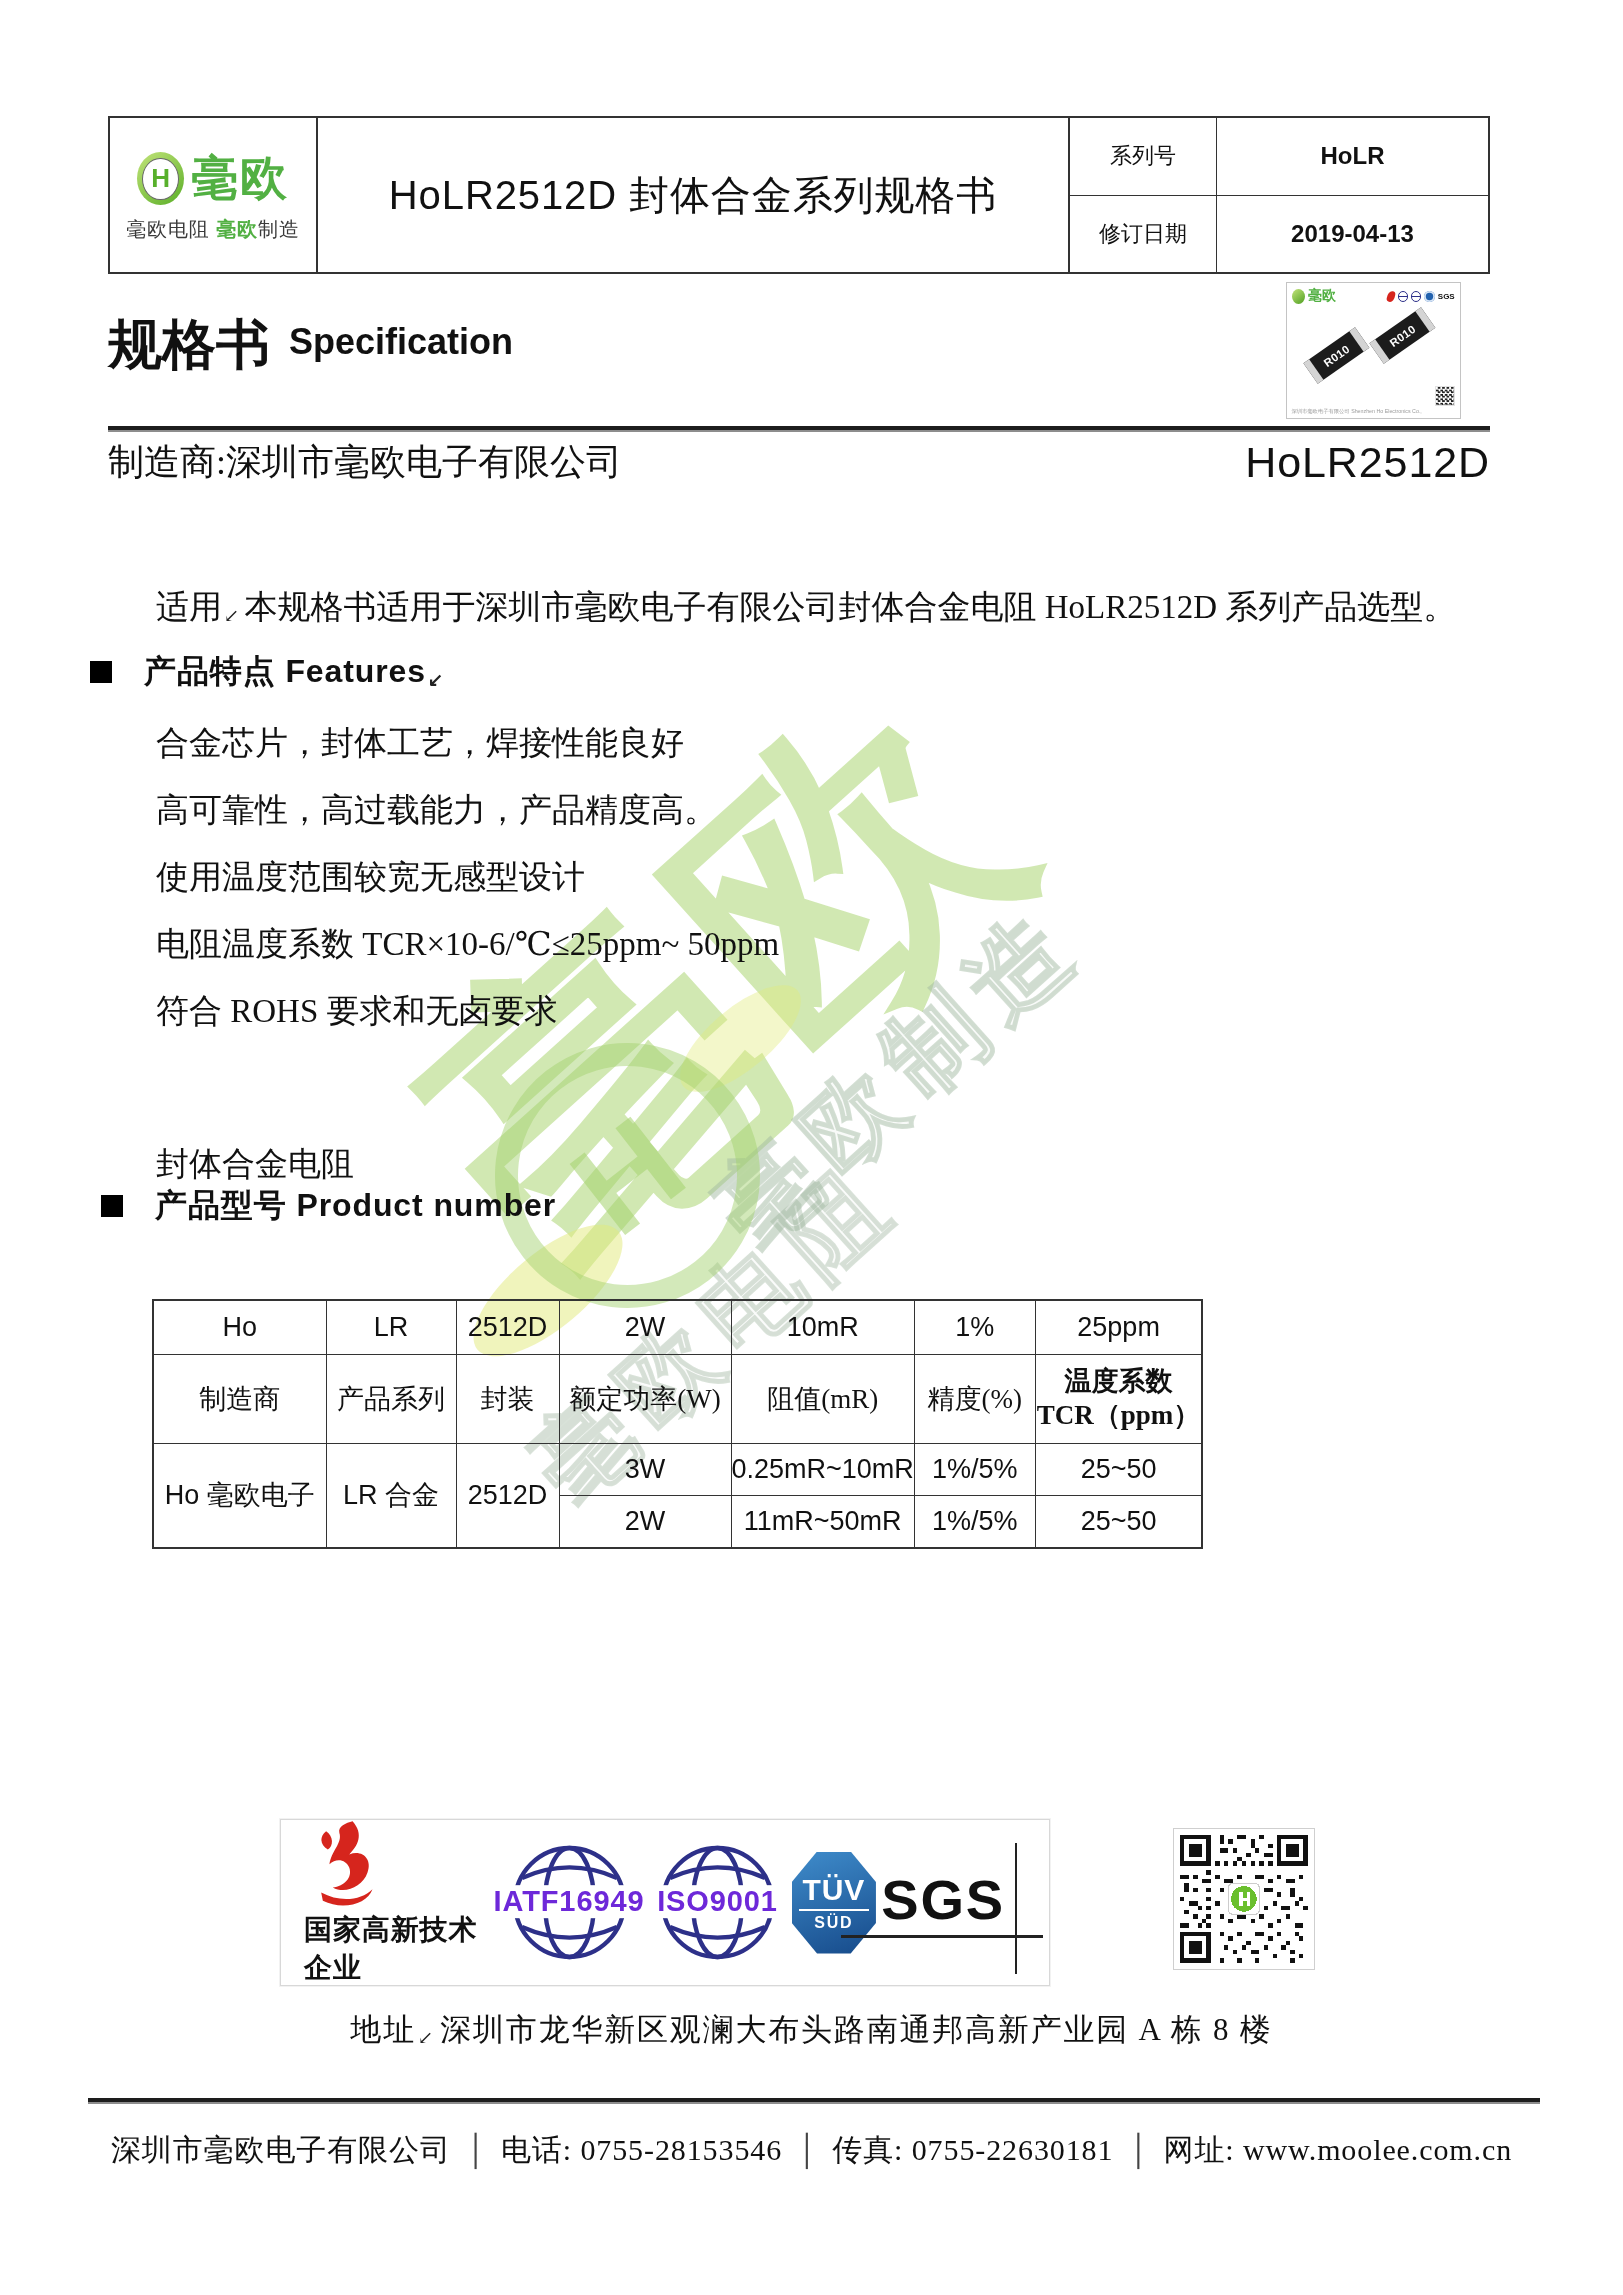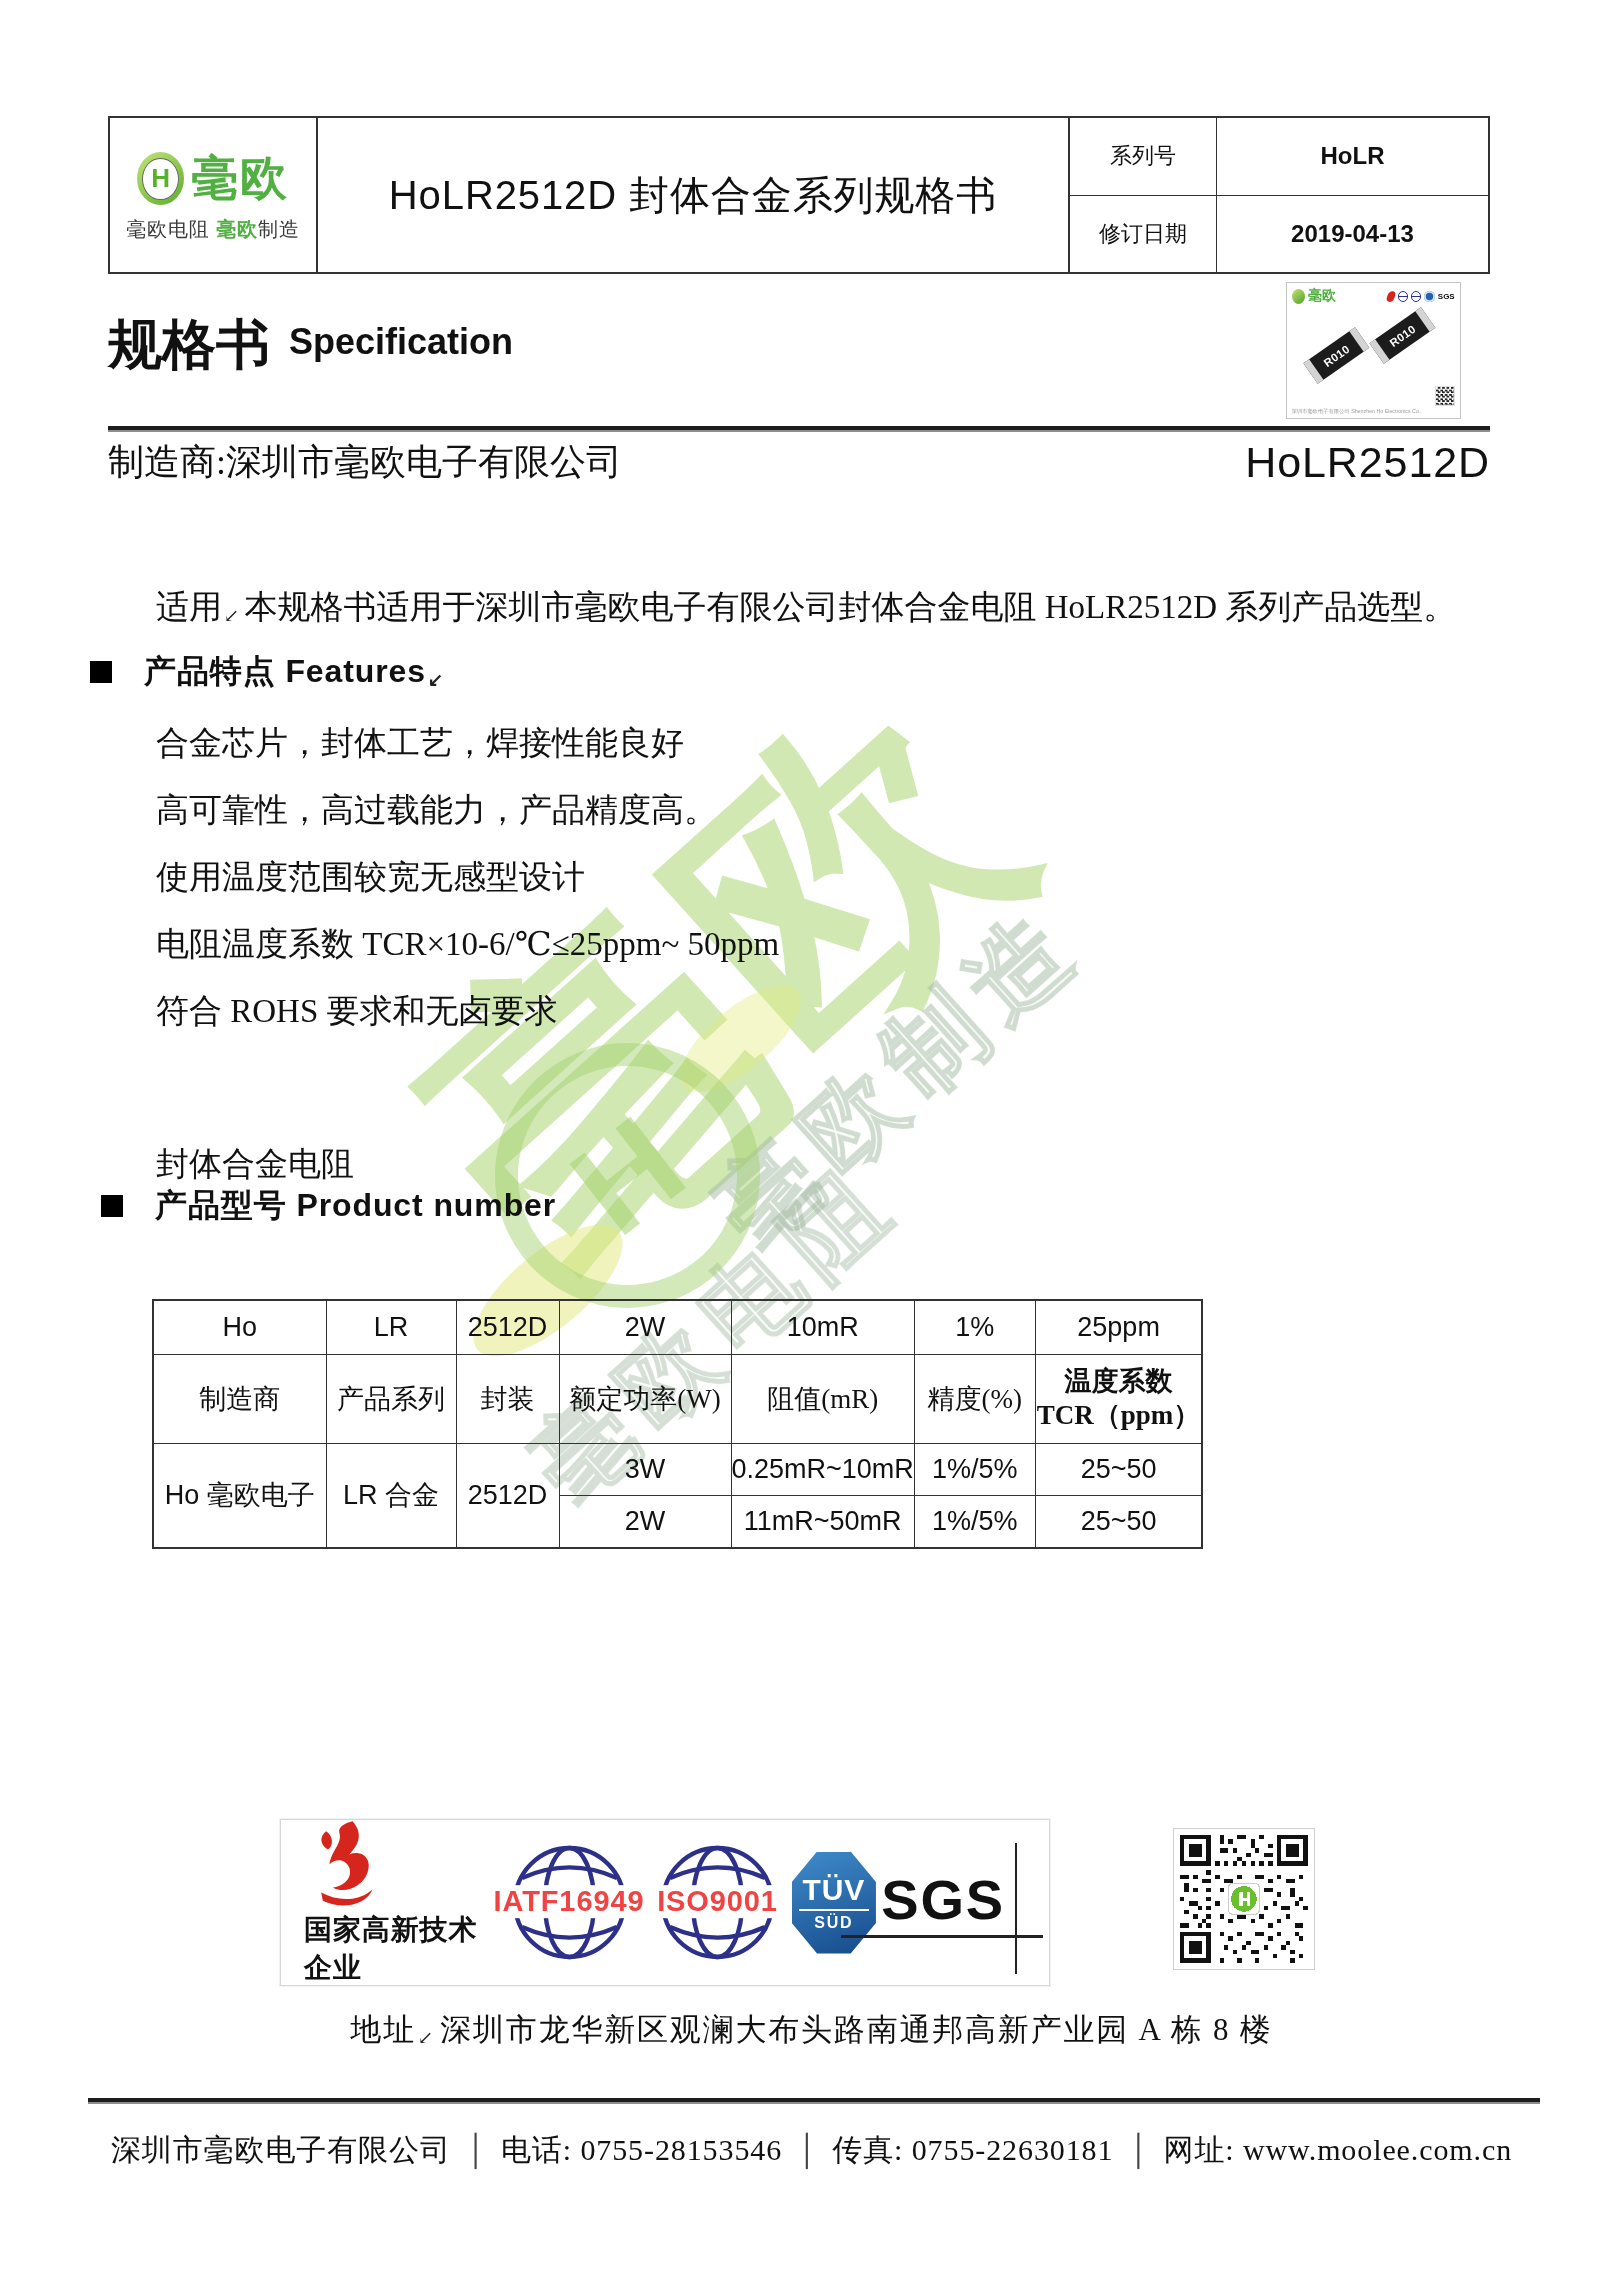--- a/index.html
+++ b/index.html
@@ -108,21 +108,21 @@
   .tcr2{display:block;line-height:1.25;font-weight:bold;}
 
   
   .certs{position:absolute;left:280px;top:1819px;width:770px;height:167px;background:#fff;
          border:0.9px solid #d8d8d8;box-shadow:0 0 0 0.9px #f1f1f1;box-sizing:border-box;
          display:flex;align-items:center;justify-content:space-between;padding:0 23px;}
   .cert-torch{display:flex;flex-direction:column;align-items:flex-start;}
   .cert-torch .lbl{font-size:28px;font-weight:700;margin-top:1.8px;letter-spacing:0.9px;}
   .globe-block{position:relative;width:180px;height:140px;display:flex;align-items:center;justify-content:center;}
   .globe-block .lbl{position:absolute;left:50%;top:50%;transform:translate(-50%,-54%);
-                    background:#fff;padding:0 3.5px;font-size:29px;font-weight:700;color:#ef4444;
+                    background:#fff;padding:0 3.5px;font-size:29px;font-weight:700;color:#6d28d9;
                     letter-spacing:0.9px;white-space:nowrap;}
   .tuv{width:102px;height:102px;background:linear-gradient(160deg,#3f8ccb,#164a8a);
        clip-path:polygon(30% 0,70% 0,100% 30%,100% 70%,70% 100%,30% 100%,0 70%,0 30%);
        display:flex;flex-direction:column;align-items:center;justify-content:center;color:#fff;}
   .tuv .t1{font-size:30px;font-weight:800;letter-spacing:0.9px;border-bottom:2.6px solid #fff;padding:0 3.5px 1.8px;}
   .tuv .t2{font-size:16px;font-weight:700;margin-top:3.5px;letter-spacing:1.8px;}
   .sgs{position:relative;margin-right:8.8px;padding:0 12.3px 5.3px 5.3px;}
   .sgs .tx{font-size:56px;font-weight:900;letter-spacing:1.8px;color:#111;}
   .sgs .vline{position:absolute;right:0;top:-24.5px;width:2.6px;height:131px;background:#222;}
   .sgs .hline{position:absolute;left:-35px;bottom:0;width:202px;height:2.6px;background:#222;}

